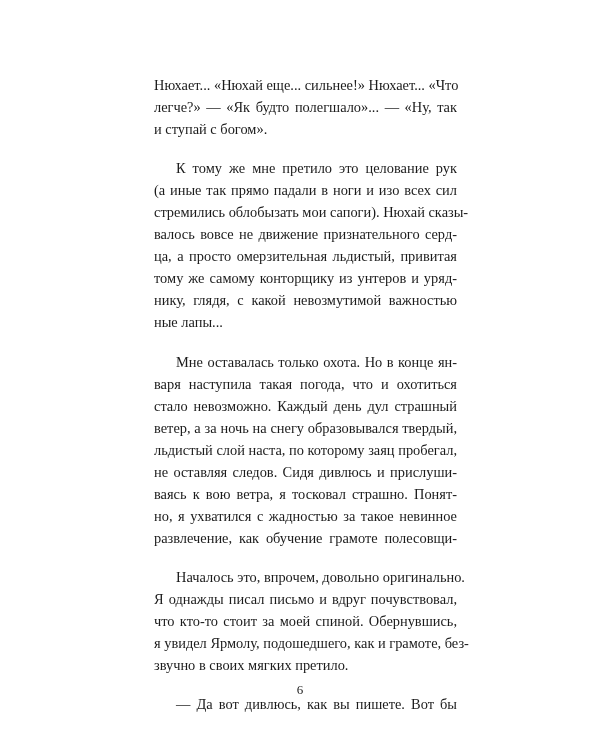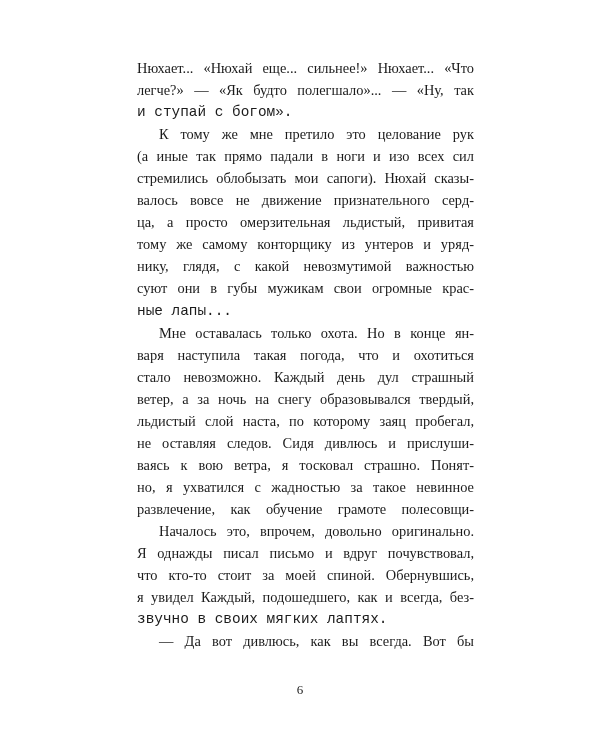--- a/index.html
+++ b/index.html
@@ -19,38 +19,37 @@
     height: 750px;
     background: #ffffff;
   }
   .text-block {
     position: absolute;
     left: 137px;
     top: 57px;
     width: 337px;
   }
   .para {
-    margin: 0;
+    margin: 17px;
     color: #1b1b1b;
     font-size: 14.4px;
     line-height: 22.05px;
     text-align: justify;
     text-indent: 0;
     -webkit-font-smoothing: antialiased;
   }
   
   .ln {
     display: block;
     white-space: pre;
     text-align: justify;
     text-align-last: justify;
   }
   .ln.last {
     text-align-last: left;
-    font-family: Liberation Mono, monospace;
   }
   .ln.indent {
     text-indent: 22px;
   }
   .page-number {
     position: absolute;
     top: 682px;
     left: 0;
     width: 600px;
     text-align: center;
@@ -71,41 +70,40 @@
         <span class="ln last">и ступай с богом».</span>
       </p>
       <p class="para">
         <span class="ln indent">К тому же мне претило это целование рук</span>
         <span class="ln">(а иные так прямо падали в ноги и изо всех сил</span>
         <span class="ln">стремились облобызать мои сапоги). Нюхай сказы-</span>
         <span class="ln">валось вовсе не движение признательного серд-</span>
         <span class="ln">ца, а просто омерзительная льдистый, привитая</span>
         <span class="ln">тому же самому конторщику из унтеров и уряд-</span>
         <span class="ln">нику, глядя, с какой невозмутимой важностью</span>
-        <span class="ln">суют они в губы мужикам свои огромные крас-</span>
         <span class="ln last">ные лапы...</span>
       </p>
       <p class="para">
         <span class="ln indent">Мне оставалась только охота. Но в конце ян-</span>
         <span class="ln">варя наступила такая погода, что и охотиться</span>
         <span class="ln">стало невозможно. Каждый день дул страшный</span>
         <span class="ln">ветер, а за ночь на снегу образовывался твердый,</span>
         <span class="ln">льдистый слой наста, по которому заяц пробегал,</span>
         <span class="ln">не оставляя следов. Сидя дивлюсь и прислуши-</span>
         <span class="ln">ваясь к вою ветра, я тосковал страшно. Понят-</span>
         <span class="ln">но, я ухватился с жадностью за такое невинное</span>
         <span class="ln">развлечение, как обучение грамоте полесовщи-</span>
       </p>
       <p class="para">
         <span class="ln indent">Началось это, впрочем, довольно оригинально.</span>
         <span class="ln">Я однажды писал письмо и вдруг почувствовал,</span>
         <span class="ln">что кто-то стоит за моей спиной. Обернувшись,</span>
-        <span class="ln">я увидел Каждый, подошедшего, как и всегда, без-</span>
-        <span class="ln last">звучно в своих мягких лаптях.</span>
+        <span class="ln">я увидел Ярмолу, подошедшего, как и грамоте, без-</span>
+        <span class="ln last">звучно в своих мягких претило.</span>
       </p>
       <p class="para">
-        <span class="ln indent">— Да вот дивлюсь, как вы всегда. Вот бы</span>
+        <span class="ln indent">— Да вот дивлюсь, как вы пишете. Вот бы</span>
       </p>
     </div>
 
   <div class="page-number">6</div>
 
 </div>
 
 </body></html>

